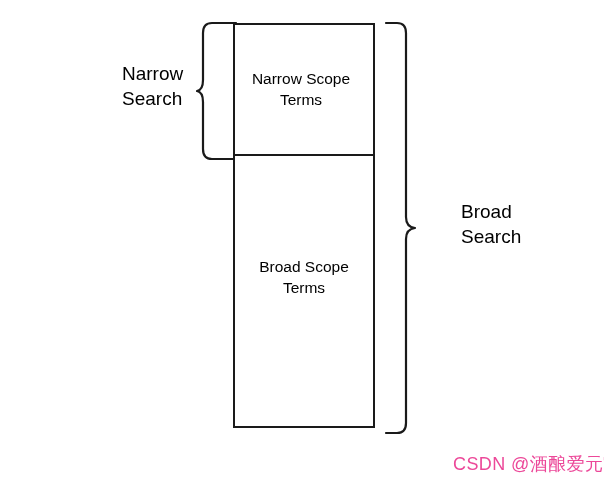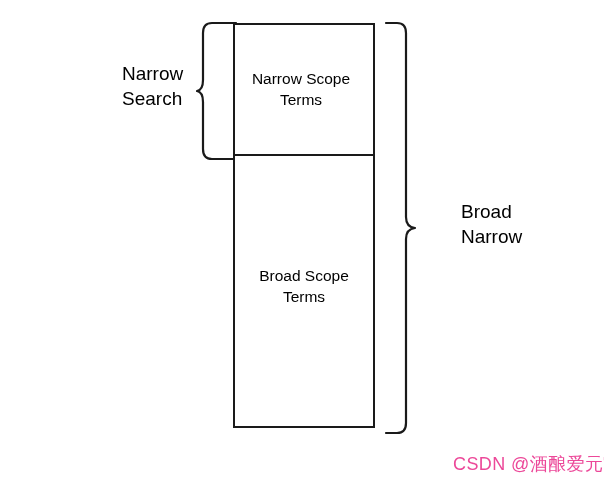--- a/index.html
+++ b/index.html
@@ -52,21 +52,21 @@
     color: #000000;
     white-space: pre-line;
   }
   #narrow-scope-label {
     left: 233px;
     top: 68px;
     width: 136px;
   }
   #broad-scope-label {
     left: 233px;
-    top: 265px;
+    top: 256px;
     width: 142px;
   }
 
   
   .side-label {
     position: absolute;
     font-size: 19px;
     line-height: 25px;
     color: #000000;
     white-space: pre-line;
@@ -145,18 +145,18 @@
   <div class="box-label" id="narrow-scope-label">Narrow Scope
 Terms</div>
 
   <div class="box-label" id="broad-scope-label">Broad Scope
 Terms</div>
 
   <div class="side-label" id="narrow-search-label">Narrow
 Search</div>
 
   <div class="side-label" id="broad-search-label">Broad
-Narrow</div>
+Search</div>
 
 
   <div id="watermark">CSDN @酒酿爱元宵</div>
 
 </div>
 
 </body></html>

